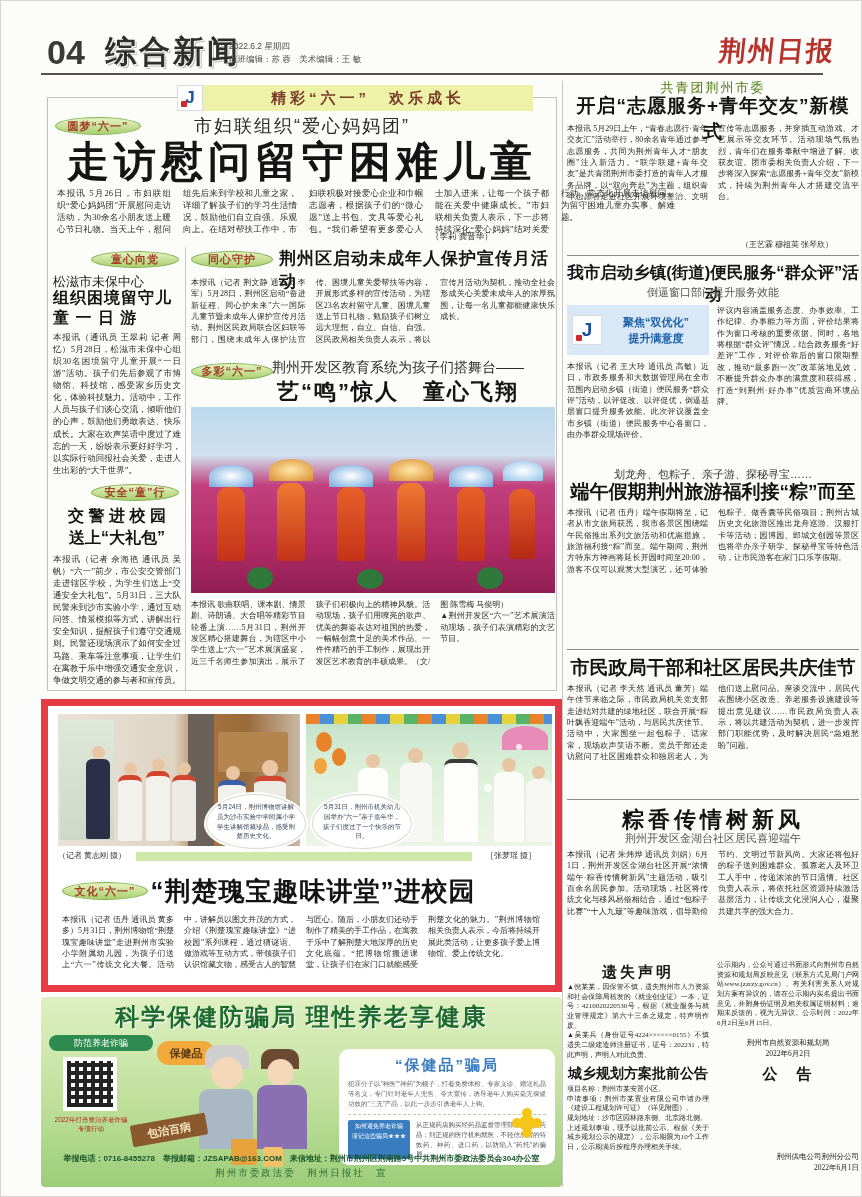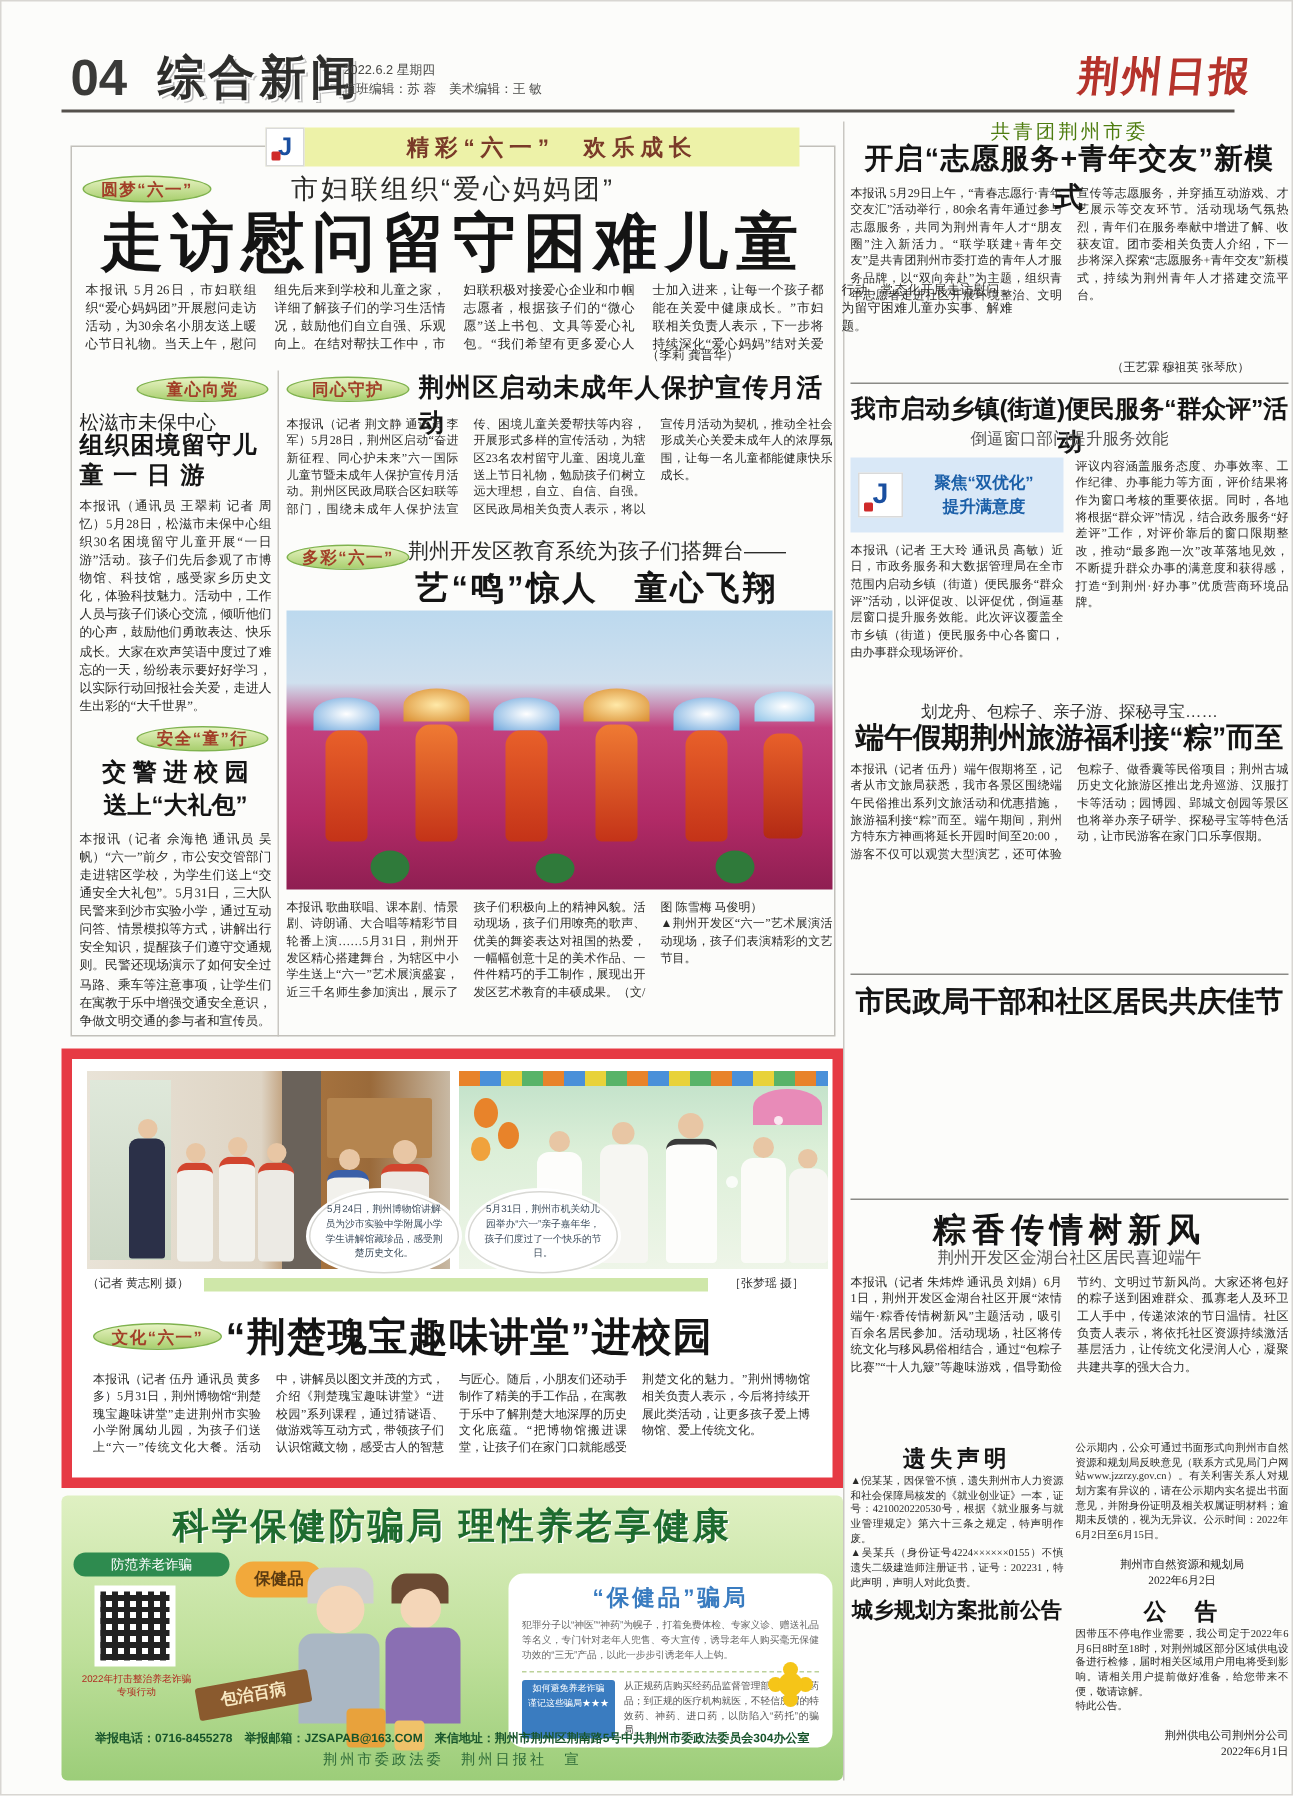--- a/index.html
+++ b/index.html
@@ -206,34 +206,37 @@
   <div class="body-txt just" style="left:566px;top:360px;width:142px;height:108px;font-size:8px">本报讯（记者 王大玲 通讯员 高敏）近日，市政务服务和大数据管理局在全市范围内启动乡镇（街道）便民服务“群众评”活动，以评促改、以评促优，倒逼基层窗口提升服务效能。此次评议覆盖全市乡镇（街道）便民服务中心各窗口，由办事群众现场评价。</div>
   <div class="body-txt just" style="left:716px;top:304px;width:142px;height:164px;font-size:8px">评议内容涵盖服务态度、办事效率、工作纪律、办事能力等方面，评价结果将作为窗口考核的重要依据。同时，各地将根据“群众评”情况，结合政务服务“好差评”工作，对评价靠后的窗口限期整改，推动“最多跑一次”改革落地见效，不断提升群众办事的满意度和获得感，打造“到荆州·好办事”优质营商环境品牌。</div>
 
   <div class="abs ctr" style="left:566px;top:466px;width:292px;font-size:11px;color:#333">划龙舟、包粽子、亲子游、探秘寻宝……</div>
   <div class="headline ctr" style="left:566px;top:478px;width:292px;font-size:19px">端午假期荆州旅游福利接“粽”而至</div>
   <div class="body-txt just" style="left:566px;top:506px;width:292px;height:136px;font-size:8px;column-count:2;column-gap:10px">本报讯（记者 伍丹）端午假期将至，记者从市文旅局获悉，我市各景区围绕端午民俗推出系列文旅活动和优惠措施，旅游福利接“粽”而至。端午期间，荆州方特东方神画将延长开园时间至20:00，游客不仅可以观赏大型演艺，还可体验包粽子、做香囊等民俗项目；荆州古城历史文化旅游区推出龙舟巡游、汉服打卡等活动；园博园、郢城文创园等景区也将举办亲子研学、探秘寻宝等特色活动，让市民游客在家门口乐享假期。</div>
 
   <div class="rule-col" style="left:566px;top:648px;width:292px"></div>
 
   <div class="headline ctr" style="left:566px;top:654px;width:292px;font-size:19px">市民政局干部和社区居民共庆佳节</div>
+  <div class="body-txt just" style="left:566px;top:682px;width:292px;height:112px;font-size:8px;column-count:2;column-gap:10px">本报讯（记者 李天然 通讯员 董芳）端午佳节来临之际，市民政局机关党支部走进结对共建的绿地社区，联合开展“粽叶飘香迎端午”活动，与居民共庆佳节。活动中，大家围坐一起包粽子、话家常，现场欢声笑语不断。党员干部还走访慰问了社区困难群众和独居老人，为他们送上慰问品。座谈交流中，居民代表围绕小区改造、养老服务设施建设等提出意见建议……市民政局负责人表示，将以共建活动为契机，进一步发挥部门职能优势，及时解决居民“急难愁盼”问题。</div>
 
   <div class="rule-col" style="left:566px;top:798px;width:292px"></div>
 
   <div class="headline ctr" style="left:566px;top:804px;width:292px;font-size:22px;letter-spacing:4px">粽香传情树新风</div>
   <div class="abs ctr" style="left:566px;top:830px;width:292px;font-size:11px;color:#555">荆州开发区金湖台社区居民喜迎端午</div>
   <div class="body-txt just" style="left:566px;top:848px;width:292px;height:104px;font-size:8px;column-count:2;column-gap:10px">本报讯（记者 朱炜烨 通讯员 刘娟）6月1日，荆州开发区金湖台社区开展“浓情端午·粽香传情树新风”主题活动，吸引百余名居民参加。活动现场，社区将传统文化与移风易俗相结合，通过“包粽子比赛”“十人九簸”等趣味游戏，倡导勤俭节约、文明过节新风尚。大家还将包好的粽子送到困难群众、孤寡老人及环卫工人手中，传递浓浓的节日温情。社区负责人表示，将依托社区资源持续激活基层活力，让传统文化浸润人心，凝聚共建共享的强大合力。</div>
 
   <div class="headline ctr serif" style="left:566px;top:962px;width:142px;font-size:15px;letter-spacing:3px">遗失声明</div>
   <div class="body-txt just pre" style="left:566px;top:982px;width:142px;height:80px;font-size:7px;line-height:1.38">▲倪某某，因保管不慎，遗失荆州市人力资源和社会保障局核发的《就业创业证》一本，证号：4210020220530号，根据《就业服务与就业管理规定》第六十三条之规定，特声明作废。
 ▲吴某兵（身份证号4224××××××0155）不慎遗失二级建造师注册证书，证号：202231，特此声明，声明人对此负责。</div>
   <div class="headline ctr serif" style="left:566px;top:1064px;width:142px;font-size:14px">城乡规划方案批前公告</div>
+  <div class="body-txt just pre" style="left:566px;top:1084px;width:142px;height:100px;font-size:7px;line-height:1.38">项目名称：荆州市某安置小区。
+申请事项：荆州市某置业有限公司申请办理《建设工程规划许可证》（详见附图）。
+规划地址：沙市区园林路东侧、北京路北侧。
+上述规划事项，现予以批前公示。根据《关于城乡规划公示的规定》，公示期限为10个工作日，公示期满后按程序办理相关手续。</div>
 
   <div class="body-txt just" style="left:716px;top:960px;width:142px;height:74px;font-size:7px;line-height:1.38">公示期内，公众可通过书面形式向荆州市自然资源和规划局反映意见（联系方式见局门户网站www.jzzrzy.gov.cn）。有关利害关系人对规划方案有异议的，请在公示期内实名提出书面意见，并附身份证明及相关权属证明材料；逾期未反馈的，视为无异议。公示时间：2022年6月2日至6月15日。</div>
   <div class="abs serif pre" style="left:716px;top:1036px;width:142px;font-size:7.5px;color:#222;text-align:center;line-height:1.5">荆州市自然资源和规划局
 2022年6月2日</div>
   <div class="headline ctr serif" style="left:716px;top:1064px;width:142px;font-size:15px;letter-spacing:2px">公　告</div>
-  <div class="body-txt just pre" style="left:716px;top:1084px;width:142px;height:64px;font-size:7px;line-height:1.38">因带压不停电作业需要，我公司定于2022年6月6日8时至18时，对荆州城区部分区域供电设备进行检修，届时相关区域用户用电将受到影响。请相关用户提前做好准备，给您带来不便，敬请谅解。
-特此公告。</div>
   <div class="abs serif pre" style="left:716px;top:1150px;width:142px;font-size:7.5px;color:#222;text-align:right;line-height:1.5">荆州供电公司荆州分公司
 2022年6月1日</div>
 
 </div>
 
 </body></html>

